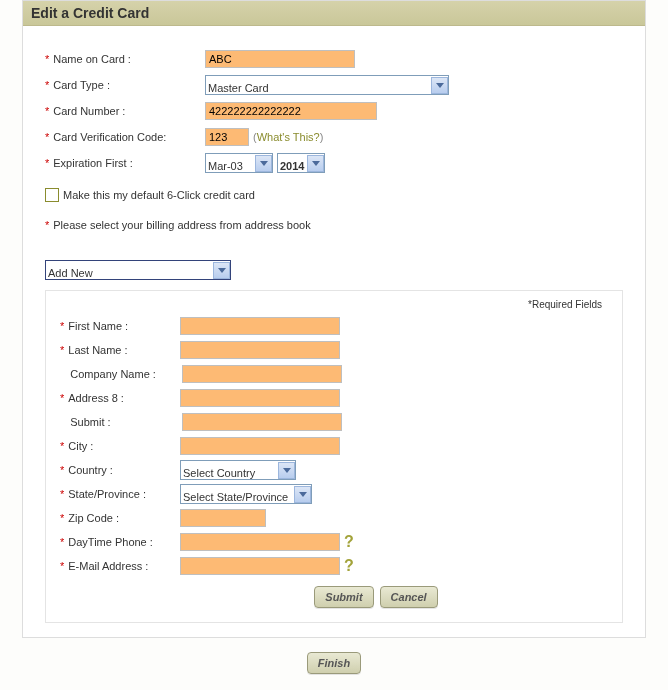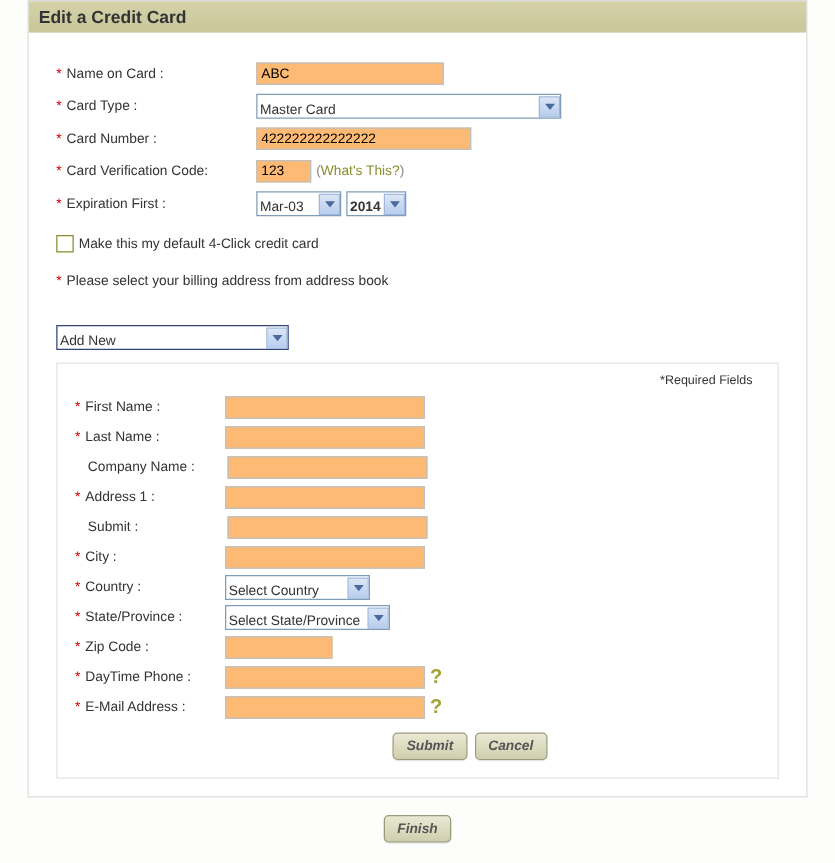--- a/index.html
+++ b/index.html
@@ -193,21 +193,21 @@
         </div>
         <div class="select sel-56">
           <span class="select-text">2014</span>
           <span class="select-btn"></span>
         </div>
       </div>
     </div>
 
     <div class="row" style="margin-top:10px;">
       <span class="checkbox"></span>
-      <span>Make this my default 4-Click credit card</span>
+      <span>Make this my default 6-Click credit card</span>
     </div>
 
     <div class="row" style="margin-top:8px;">
       <span class="req">*</span>
         <span>Please select your billing address from address book</span>
     </div>
   </div>
 
     <div class="addr-select-wrap">
       <div class="select addr-select" style="width:186px;">
@@ -225,21 +225,21 @@
       </div>
       <div class="addr-row">
         <div class="addr-label"><span class="req">*</span><span>Last Name :</span></div>
         <input class="text-input w160" style="">
       </div>
       <div class="addr-row">
         <div class="addr-label addr-indent"><span style="visibility:hidden" class="req">*</span><span>Company Name :</span></div>
         <input class="text-input w160" style="">
       </div>
       <div class="addr-row">
-        <div class="addr-label"><span class="req">*</span><span>Address 1 :</span></div>
+        <div class="addr-label"><span class="req">*</span><span>Address 8 :</span></div>
         <input class="text-input w160" style="">
       </div>
       <div class="addr-row">
         <div class="addr-label addr-indent"><span style="visibility:hidden" class="req">*</span><span>Submit :</span></div>
         <input class="text-input w160" style="">
       </div>
       <div class="addr-row">
         <div class="addr-label"><span class="req">*</span><span>City :</span></div>
         <input class="text-input w160" style="">
       </div>

